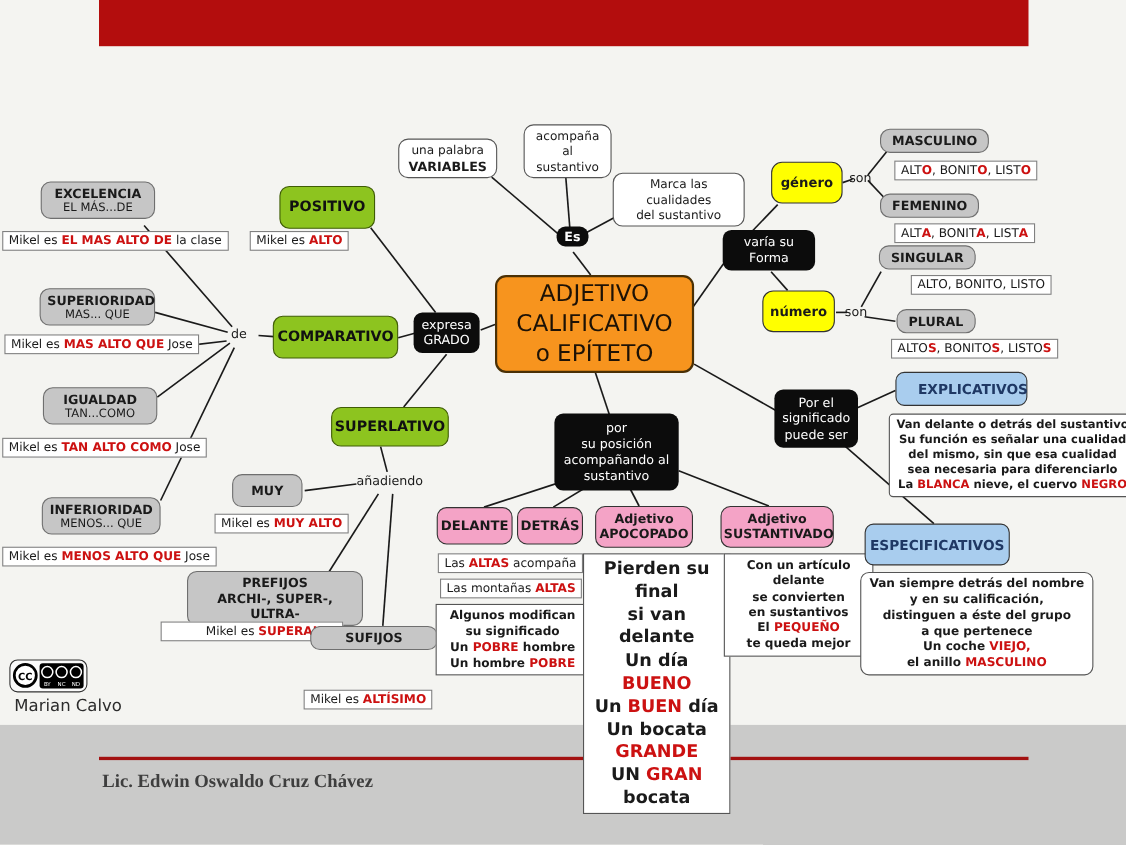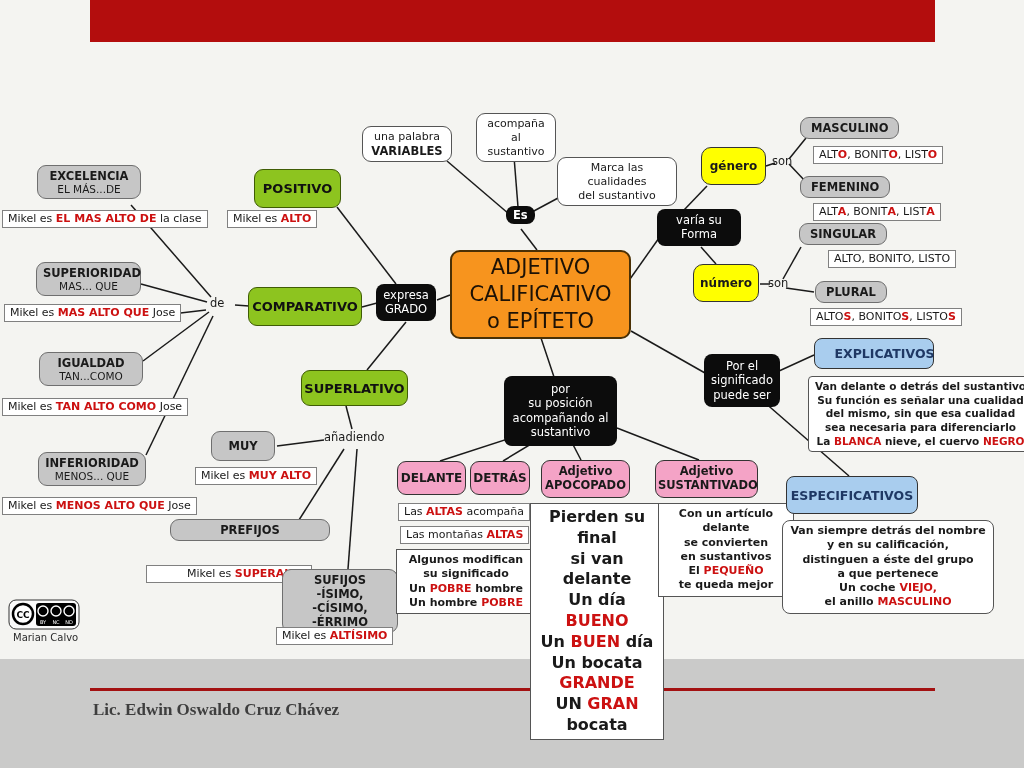--- a/index.html
+++ b/index.html
@@ -162,28 +162,27 @@
   </div>
 
 <div class="node gray flexc" style="left:211px;top:431px;width:64px;height:30px;">
     <span class="title">MUY</span>
   </div>
 <div class="ex" style="left:195px;top:467px;">
     <div><span>Mikel es </span><span class="red b">MUY ALTO</span></div>
   </div>
 <div class="node gray" style="left:170px;top:519px;width:160px;">
   <span class="title">PREFIJOS</span>
+  <span class="sub b" style="font-weight:bold;font-size:11.5px;">ARCHI-, SUPER-, ULTRA-</span>
 </div>
 <div class="ex" style="left:146px;top:565px;padding-left:40px;">
     <div><span>Mikel es </span><span class="red b">SUPERALTO</span></div>
   </div>
 <div class="node gray" style="left:282px;top:569px;width:116px;text-align:center;">
   <span class="title">SUFIJOS</span>
-  <span class="sub b" style="font-weight:bold;font-size:11.5px;">-ÍSIMO,
--CÍSIMO, -ÉRRIMO</span>
 </div>
 <div class="ex" style="left:276px;top:627px;">
     <div><span>Mikel es </span><span class="red b">ALTÍSIMO</span></div>
   </div>
 
 <div class="node black pre" style="left:504px;top:376px;width:113px;padding:6px 4px;">por
 su posición
 acompañando al
 sustantivo</div>
 <div class="node pink flexc" style="left:397px;top:461px;width:69px;height:34px;font-size:12px;">DELANTE</div>
@@ -249,13 +248,13 @@
     <text x="15" y="19" font-size="9" font-weight="bold" text-anchor="middle" font-family="DejaVu Sans, sans-serif">CC</text>
     <rect x="28" y="4" width="40" height="23" rx="3" fill="#000"></rect>
     <circle cx="35" cy="12" r="5" fill="none" stroke="#fff" stroke-width="1.4"></circle>
     <circle cx="48" cy="12" r="5" fill="none" stroke="#fff" stroke-width="1.4"></circle>
     <circle cx="61" cy="12" r="5" fill="none" stroke="#fff" stroke-width="1.4"></circle>
     <text x="35" y="25" font-size="5" fill="#fff" text-anchor="middle" font-family="DejaVu Sans, sans-serif">BY</text>
     <text x="48" y="25" font-size="5" fill="#fff" text-anchor="middle" font-family="DejaVu Sans, sans-serif">NC</text>
     <text x="61" y="25" font-size="5" fill="#fff" text-anchor="middle" font-family="DejaVu Sans, sans-serif">ND</text>
   </svg>
 </div>
-<div class="abs" style="left:13px;top:632px;font-size:10px;color:#2c2c2c;z-index:3;">Marian Calvo</div>
+<div class="abs" style="left:13px;top:632px;font-size:15px;color:#2c2c2c;z-index:3;">Marian Calvo</div>
 
 </body></html>

